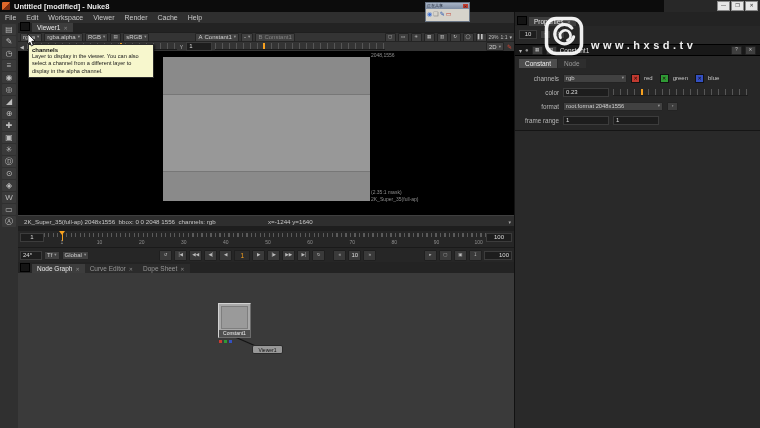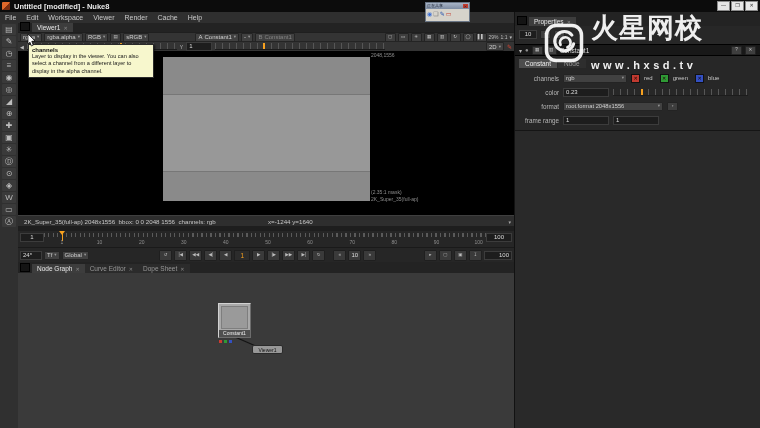--- a/index.html
+++ b/index.html
@@ -1,20 +1,20 @@
 <!DOCTYPE html>
 <html><head>
 <meta charset="utf-8">
 <style>
   html,body{margin:0;padding:0;background:#111;}
   #app{position:relative;width:760px;height:428px;background:#282828;overflow:hidden;
        font-family:"Liberation Sans","DejaVu Sans",sans-serif;color:#c8c8c8;-webkit-font-smoothing:none;}
   .abs{position:absolute;}
   
-  #titlebar{left:0;top:0;width:760px;height:12px;background:#0c0c0c;display:flex;align-items:center;}
+  #titlebar{left:0;top:0;width:664px;height:12px;background:#0c0c0c;display:flex;align-items:center;}
   #nuke-icon{width:8px;height:8px;margin:0 4px 0 2px;background:linear-gradient(135deg,#e0682a 50%,#7a2d10 50%);border-radius:1px;}
   #title-text{font-size:7.5px;font-weight:bold;color:#eaeaea;white-space:nowrap;}
   #win-controls{right:2px;top:1px;display:flex;gap:1px;}
   .winbtn{width:11px;height:8px;background:#e6e6e6;border:1px solid #8a8a8a;font-size:5px;line-height:7px;text-align:center;color:#333;}
   #menubar{left:0;top:12px;width:760px;height:11px;background:#2f2f2f;border-bottom:1px solid #1b1b1b;display:flex;align-items:center;}
   .menu-item{font-size:7px;color:#c9c9c9;padding:0 5px;}
   
   #left-toolbar{left:0;top:23px;width:18px;height:405px;background:#303030;border-right:1px solid #191919;}
   .tool-icon{width:14px;height:11px;margin:1px auto;background:#3a3a3a;border-radius:1px;color:#bdbdbd;
              font-size:8px;line-height:11px;text-align:center;overflow:hidden;}
@@ -407,21 +407,20 @@
     <path d="M1 1 L8 8 L4.8 8.3 L6.2 12.2 L4.4 13 L3 9.2 L1 11 Z" fill="#fff" stroke="#000" stroke-width="0.7"></path>
   </svg>
 
   <div class="abs" id="watermark">
     <svg width="42" height="42" viewBox="0 0 48 48">
       <rect x="4" y="4" width="40" height="40" rx="11" fill="none" stroke="#fff" stroke-width="4"></rect>
       <path d="M33 15 a11 11 0 1 0 2 10" fill="none" stroke="#fff" stroke-width="3.6" stroke-linecap="round"></path>
       <path d="M20 26 a6 6 0 1 1 8 3" fill="none" stroke="#fff" stroke-width="3.2" stroke-linecap="round"></path>
     </svg>
     <div id="wm-text">
-      <div id="wm-brand">火星网校</div>
       <div id="wm-url">www.hxsd.tv</div>
     </div>
   </div>
 
   <div class="abs" id="overlay-toolbar">
     <div id="ot-title">
       <span>正在共享</span>
       <span id="ot-close">✕</span>
     </div>
     <div id="ot-body">

